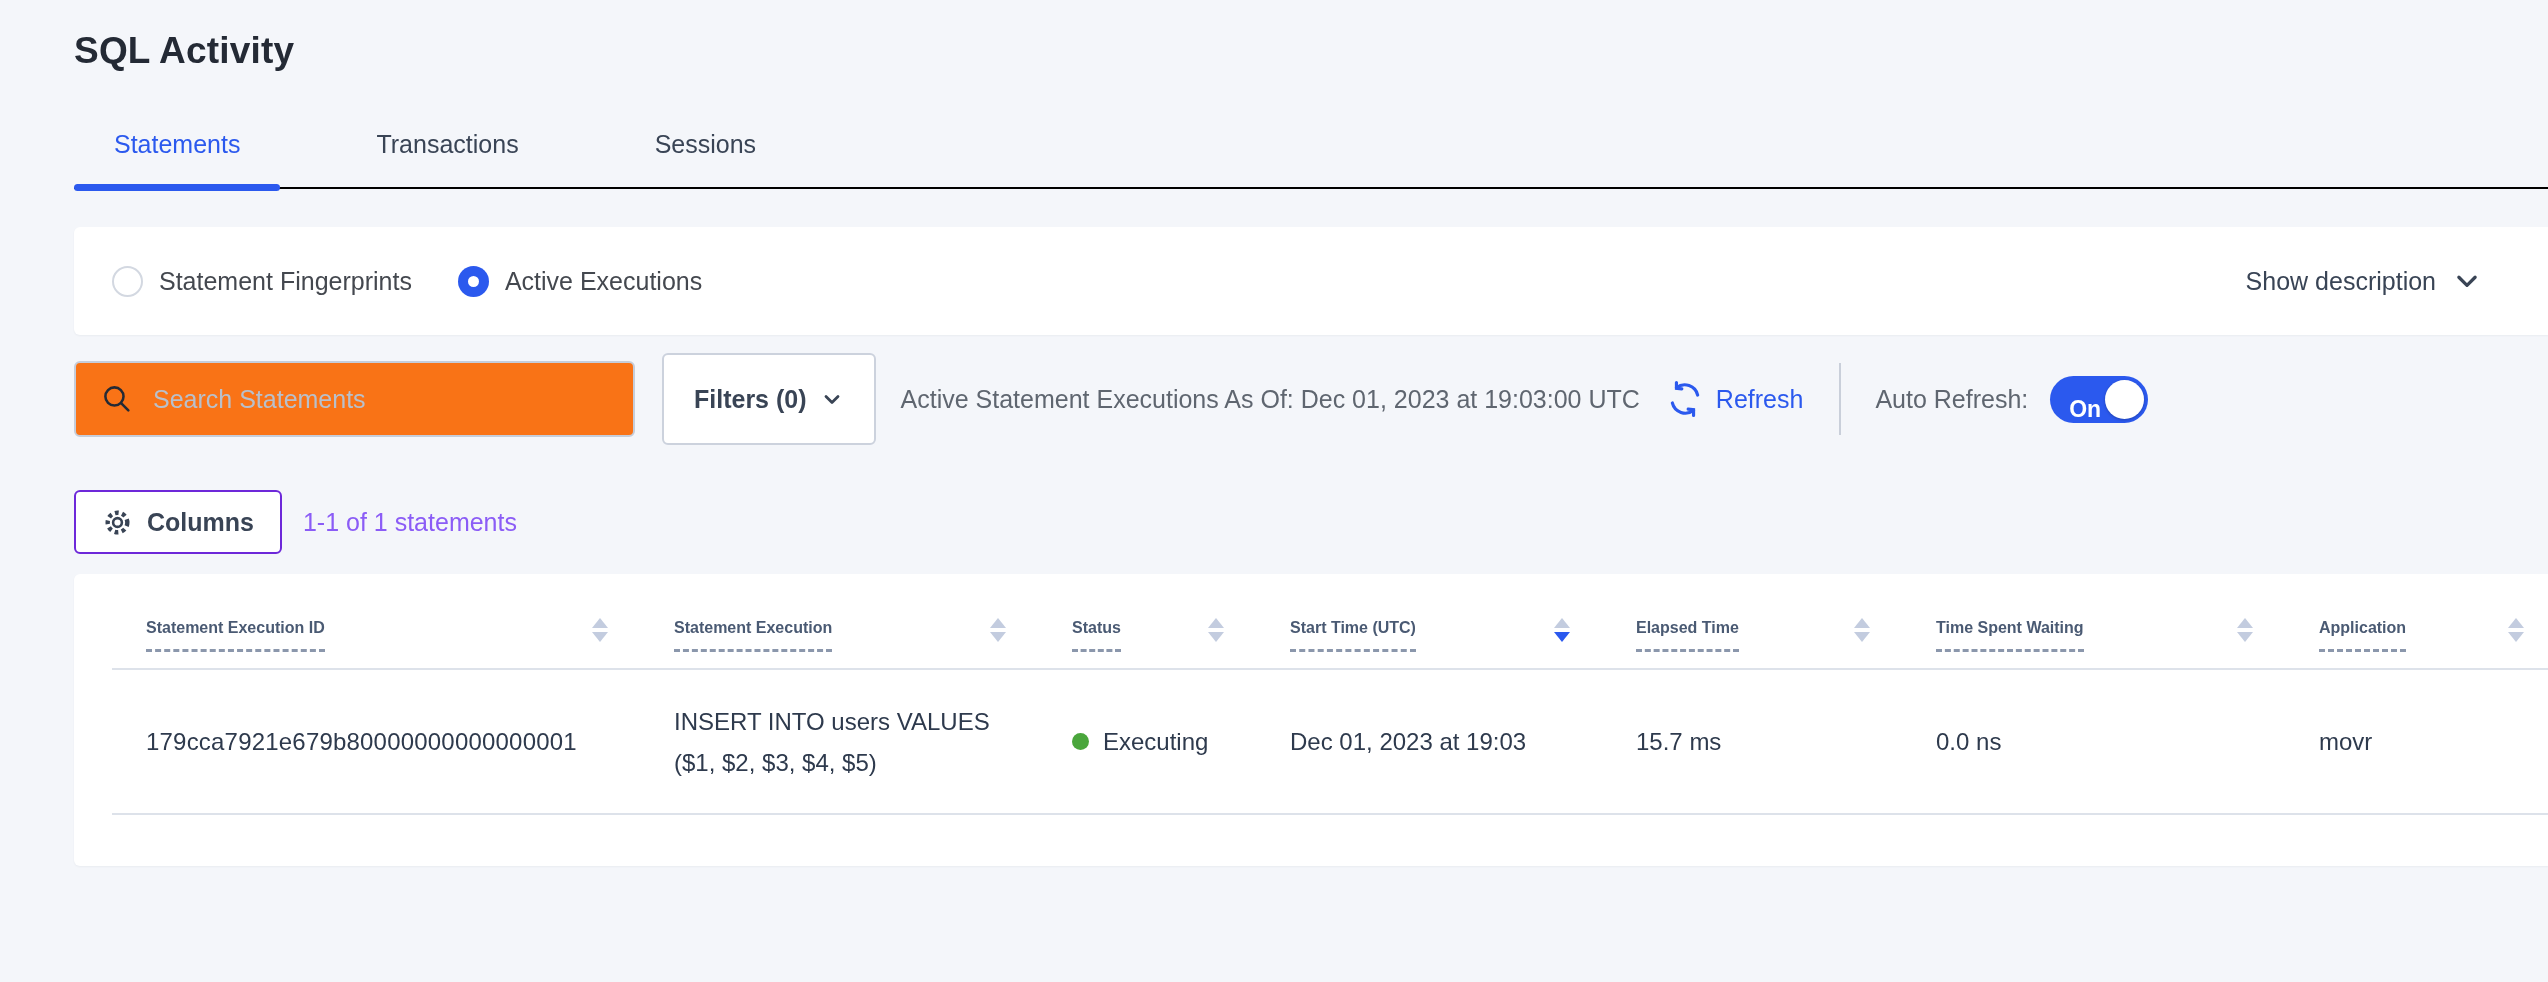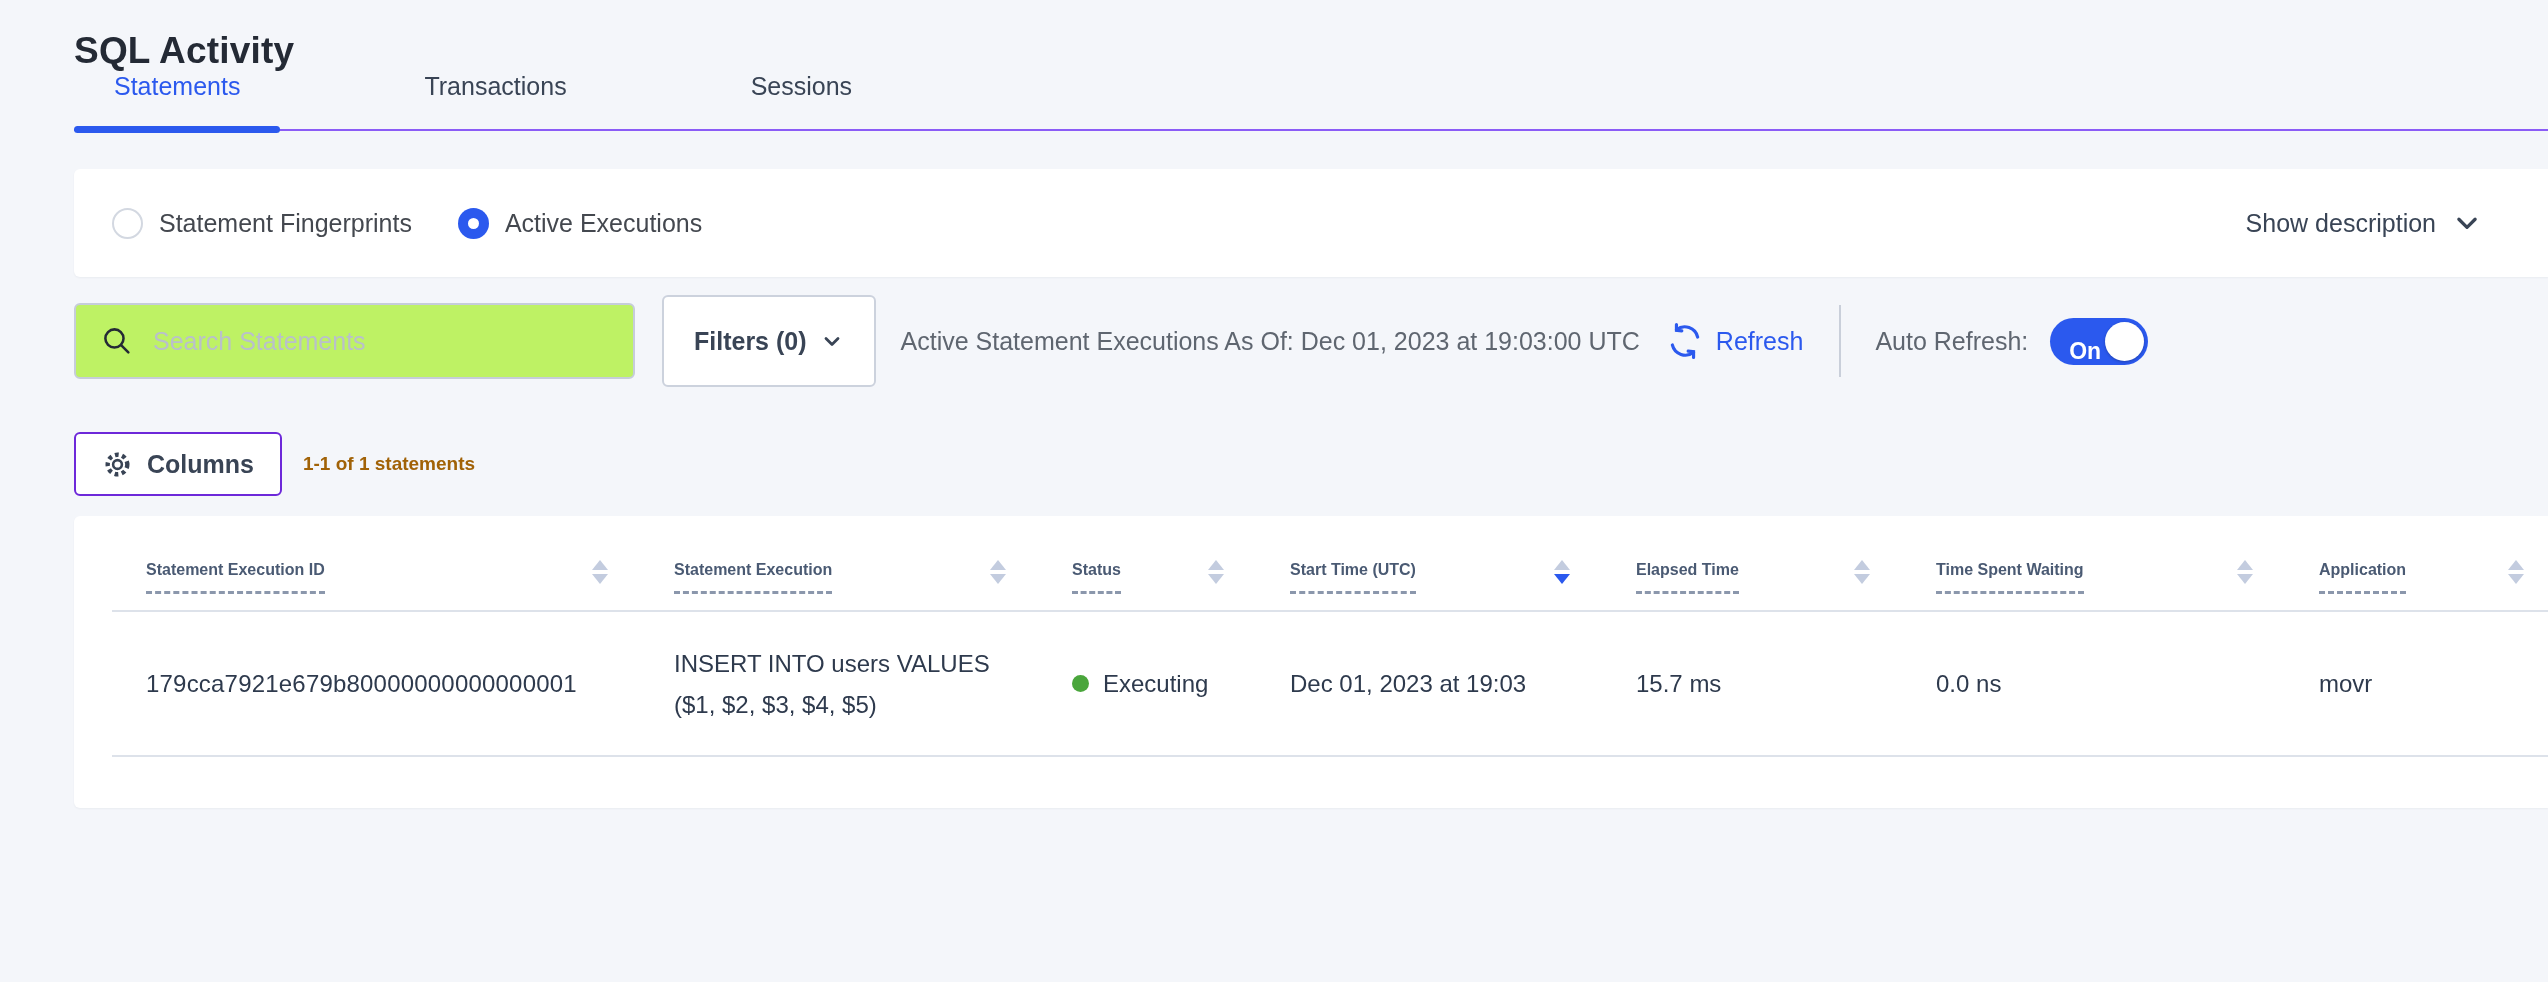--- a/index.html
+++ b/index.html
@@ -23,21 +23,21 @@
     font-family:"Liberation Sans","DejaVu Sans",sans-serif;
     color:var(--text-dark);
     -webkit-font-smoothing:antialiased;
   }
   .page{padding:30px 0 0 74px;}
 
   
   .page-title{font-size:37px;font-weight:700;color:#242a35;margin:0;letter-spacing:.2px;}
 
   
-  .tabs{display:flex;align-items:flex-end;border-bottom:2px solid #8b5cf6;gap:48px;}
+  .tabs{display:flex;align-items:flex-end;border-bottom:2px solid #000000;margin-top:58px;}
   .tab{position:relative;padding:0 40px 28px;font-size:25px;color:#394455;cursor:pointer;}
   .tab + .tab{margin-left:56px;}
   .tab.active{color:var(--accent-blue);}
   .tab.active::after{content:"";position:absolute;left:0;right:0;bottom:-4px;height:7px;border-radius:4px;background:var(--accent-blue);}
 
   
   .radio-card{
     margin-top:38px;height:108px;background:var(--card-bg);
     border-radius:6px 0 0 6px;
     box-shadow:0 1px 2px rgba(40,50,70,.05);
@@ -48,21 +48,21 @@
   .radio-circle{width:31px;height:31px;border-radius:50%;border:2px solid #d3d8e1;background:#fff;flex:0 0 auto;}
   .radio-circle.selected{border:none;background:var(--accent-blue);position:relative;}
   .radio-circle.selected::after{content:"";position:absolute;left:50%;top:50%;width:11px;height:11px;margin:-5.5px 0 0 -5.5px;border-radius:50%;background:#fff;}
   .radio-label{margin-left:16px;font-size:25px;color:#44484f;}
   .show-desc{margin-left:auto;display:flex;align-items:center;cursor:pointer;color:#394455;font-size:25px;font-weight:500;}
   .show-desc svg{margin-left:16px;}
 
   
   .controls-row{margin-top:26px;display:flex;align-items:center;height:76px;}
   .search-box{
-    width:561px;height:76px;background:#bef264;border:2px solid var(--border-gray);
+    width:561px;height:76px;background:#f97316;border:2px solid var(--border-gray);
     border-radius:6px;display:flex;align-items:center;padding:0 18px 0 24px;
   }
   .search-box input{
     border:none;outline:none;flex:1;font-size:25px;margin-left:17px;
     font-family:"Liberation Sans","DejaVu Sans",sans-serif;color:#394455;background:transparent;
   }
   .search-box input::placeholder{color:#b9c0cb;}
   .filters-btn{
     margin-left:27px;height:92px;padding:0 30px;background:#fff;border:2px solid #ccd2dd;border-radius:6px;
     display:flex;align-items:center;font-size:25px;font-weight:700;color:#394455;cursor:pointer;
@@ -80,21 +80,21 @@
   .toggle-text{color:#fff;font-size:23px;font-weight:700;margin-left:19px;}
   .toggle-knob{position:absolute;right:4px;top:4px;width:39px;height:39px;border-radius:50%;background:#fff;box-shadow:0 1px 3px rgba(0,0,0,.25);}
 
   
   .columns-row{margin-top:53px;display:flex;align-items:center;}
   .columns-btn{
     height:64px;padding:0 26px;background:#fff;border:2px solid #6d28d9;border-radius:6px;
     display:flex;align-items:center;font-size:25px;font-weight:700;color:#394455;cursor:pointer;
   }
   .columns-btn svg{margin-right:14px;}
-  .result-count{margin-left:21px;font-size:19px;color:#a16207;font-weight:700;}
+  .result-count{margin-left:21px;font-size:25px;color:#8b5cf6;font-weight:400;}
 
   
   .table-card{
     margin-top:20px;background:var(--card-bg);border-radius:6px 0 0 6px;
     box-shadow:0 1px 2px rgba(40,50,70,.05);
     padding:0 0 37px 38px;min-height:292px;
   }
   table{border-collapse:collapse;table-layout:fixed;width:2444px;}
   col.c1{width:528px;} col.c2{width:398px;} col.c3{width:218px;} col.c4{width:346px;}
   col.c5{width:300px;} col.c6{width:383px;} col.c7{width:271px;}

